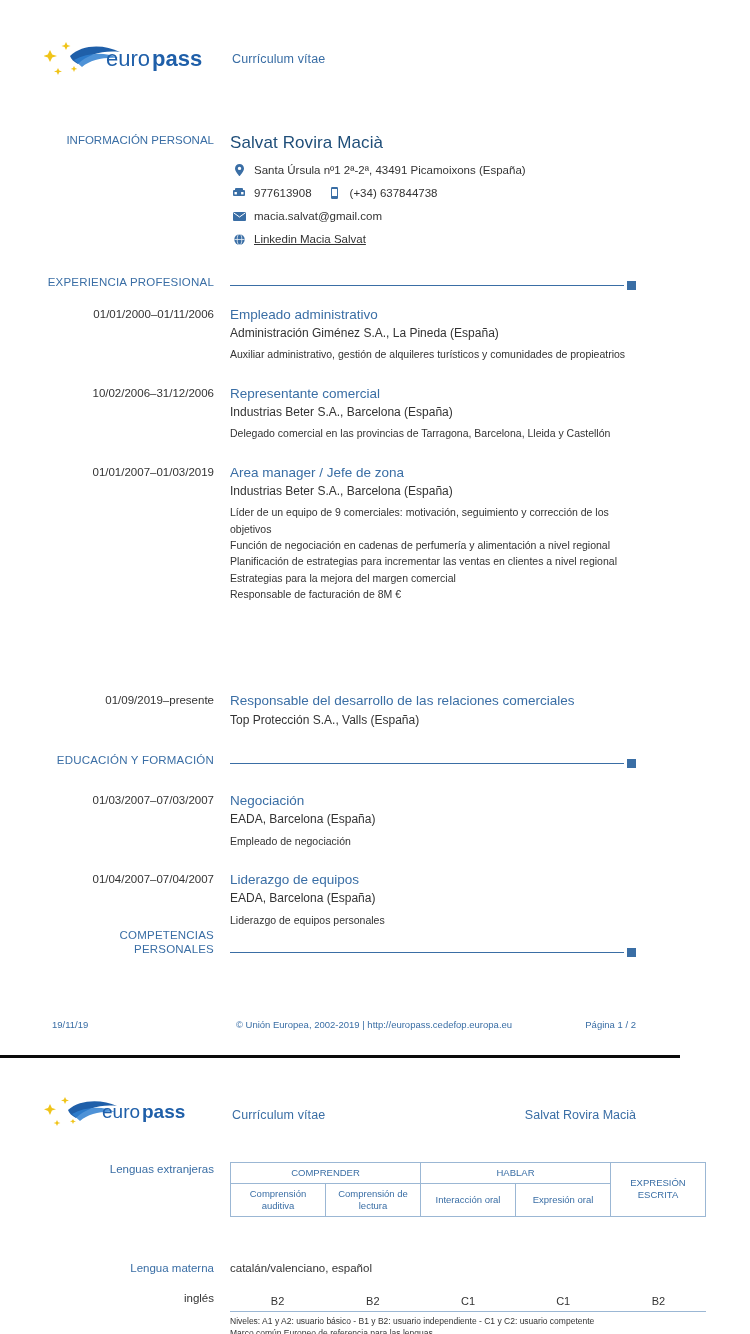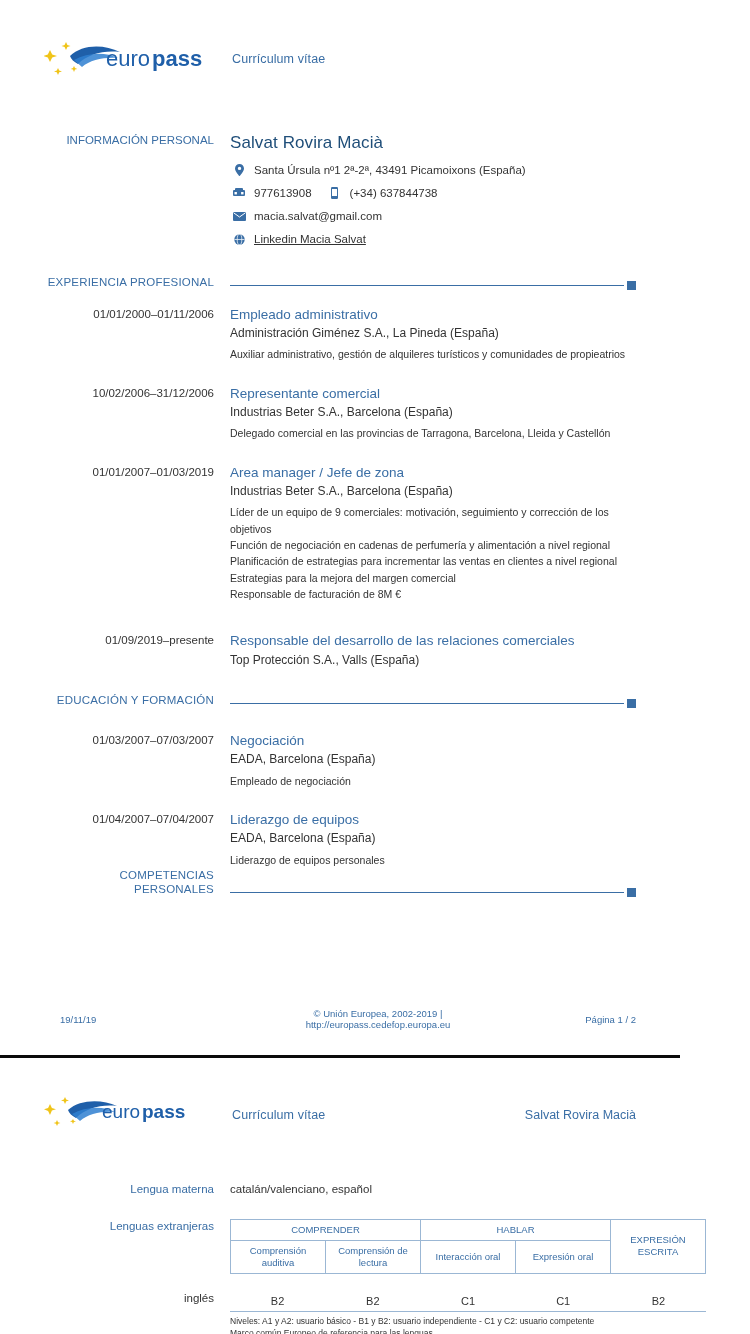--- a/index.html
+++ b/index.html
@@ -151,24 +151,24 @@
   }
   .entry-bullet {
     font-size: 10.5px;
     color: #333333;
     line-height: 1.55;
   }
 
   
   .footer {
     position: absolute;
-    left: 16px; right: 0;
+    left: 8px; right: 0;
     bottom: 28px;
     display: flex;
-    align-items: center;
+    align-items: flex-end;
     padding: 0 44px;
     font-size: 9.5px;
     color: #3a6ea5;
   }
   .footer-left { width: 180px; flex: 0 0 180px; }
   .footer-center { flex: 1 1 auto; text-align: center; }
   .footer-right { width: 120px; flex: 0 0 120px; text-align: right; }
   .page-divider {
     position: absolute;
     left: 0; right: 0; bottom: 0;
@@ -352,21 +352,21 @@
       <div class="entry-title">Area manager / Jefe de zona</div>
       <div class="entry-org">Industrias Beter S.A., Barcelona (España)</div>
       <div class="entry-bullet">Líder de un equipo de 9 comerciales: motivación, seguimiento y corrección de los objetivos</div>
       <div class="entry-bullet">Función de negociación en cadenas de perfumería y alimentación a nivel regional</div>
       <div class="entry-bullet">Planificación de estrategias para incrementar las ventas en clientes a nivel regional</div>
       <div class="entry-bullet">Estrategias para la mejora del margen comercial</div>
       <div class="entry-bullet">Responsable de facturación de 8M €</div>
     </div>
   </div>
 
-  <div class="entry" style="margin-top:30px">
+  <div class="entry" style="margin-top:90px">
     <div class="entry-dates">01/09/2019–presente</div>
     <div class="entry-body">
       <div class="entry-title">Responsable del desarrollo de las relaciones comerciales</div>
       <div class="entry-org">Top Protección S.A., Valls (España)</div>
     </div>
   </div>
 
   <div class="row" style="margin-top:20px">
     <div class="col-left section-title">EDUCACIÓN Y FORMACIÓN</div>
     <div class="col-right">
@@ -430,25 +430,20 @@
           <path d="M29 27 l.9 1.8 L32 29.4 l-2.1 .6 L29 32 l-.9-2 L26 29.4 l2.1-.8z"></path>
         </g>
         <path d="M24 18 C36 7, 58 7, 73 14 C58 12, 42 16, 32 26 C28 24, 25 21, 24 18 Z" fill="#1f5fa9"></path>
         <path d="M28 22 C42 14, 60 14, 71 20 C57 19, 44 22, 36 29 Z" fill="#2f7fd0" opacity=".85"></path>
         <text x="58" y="26" font-family="Liberation Sans, sans-serif" font-size="19" fill="#1f5fa9">euro</text>
         <text x="98" y="26" font-family="Liberation Sans, sans-serif" font-size="19" font-weight="bold" fill="#1f5fa9">pass</text>
       </svg>
     </div>
     <div class="header-label">Currículum vítae</div>
     <div class="header-right">Salvat Rovira Macià</div>
-  </div>
-
-  <div class="lang-row" style="margin-top:44px">
-    <div class="lang-label">Lengua materna</div>
-    <div class="lang-value">catalán/valenciano, español</div>
   </div>
 
   <div class="lang-row" style="margin-top:24px">
     <div class="lang-label">Lenguas extranjeras</div>
     <div>
       <table class="lang-table">
         <tbody>
             <tr>
           <th colspan="2">COMPRENDER</th>
           <th colspan="2">HABLAR</th>
@@ -458,20 +453,25 @@
           <th>Comprensión auditiva</th>
           <th>Comprensión de lectura</th>
           <th>Interacción oral</th>
           <th>Expresión oral</th>
         </tr>
       </tbody>
         </table>
     </div>
   </div>
 
+  <div class="lang-row" style="margin-top:44px">
+    <div class="lang-label">Lengua materna</div>
+    <div class="lang-value">catalán/valenciano, español</div>
+  </div>
+
   <div class="lang-row" style="margin-top:18px">
     <div class="lang-name">inglés</div>
     <div>
       <table class="lang-table">
         <tbody>
             <tr>
           <td class="level">B2</td>
           <td class="level">B2</td>
           <td class="level">C1</td>
           <td class="level">C1</td>

